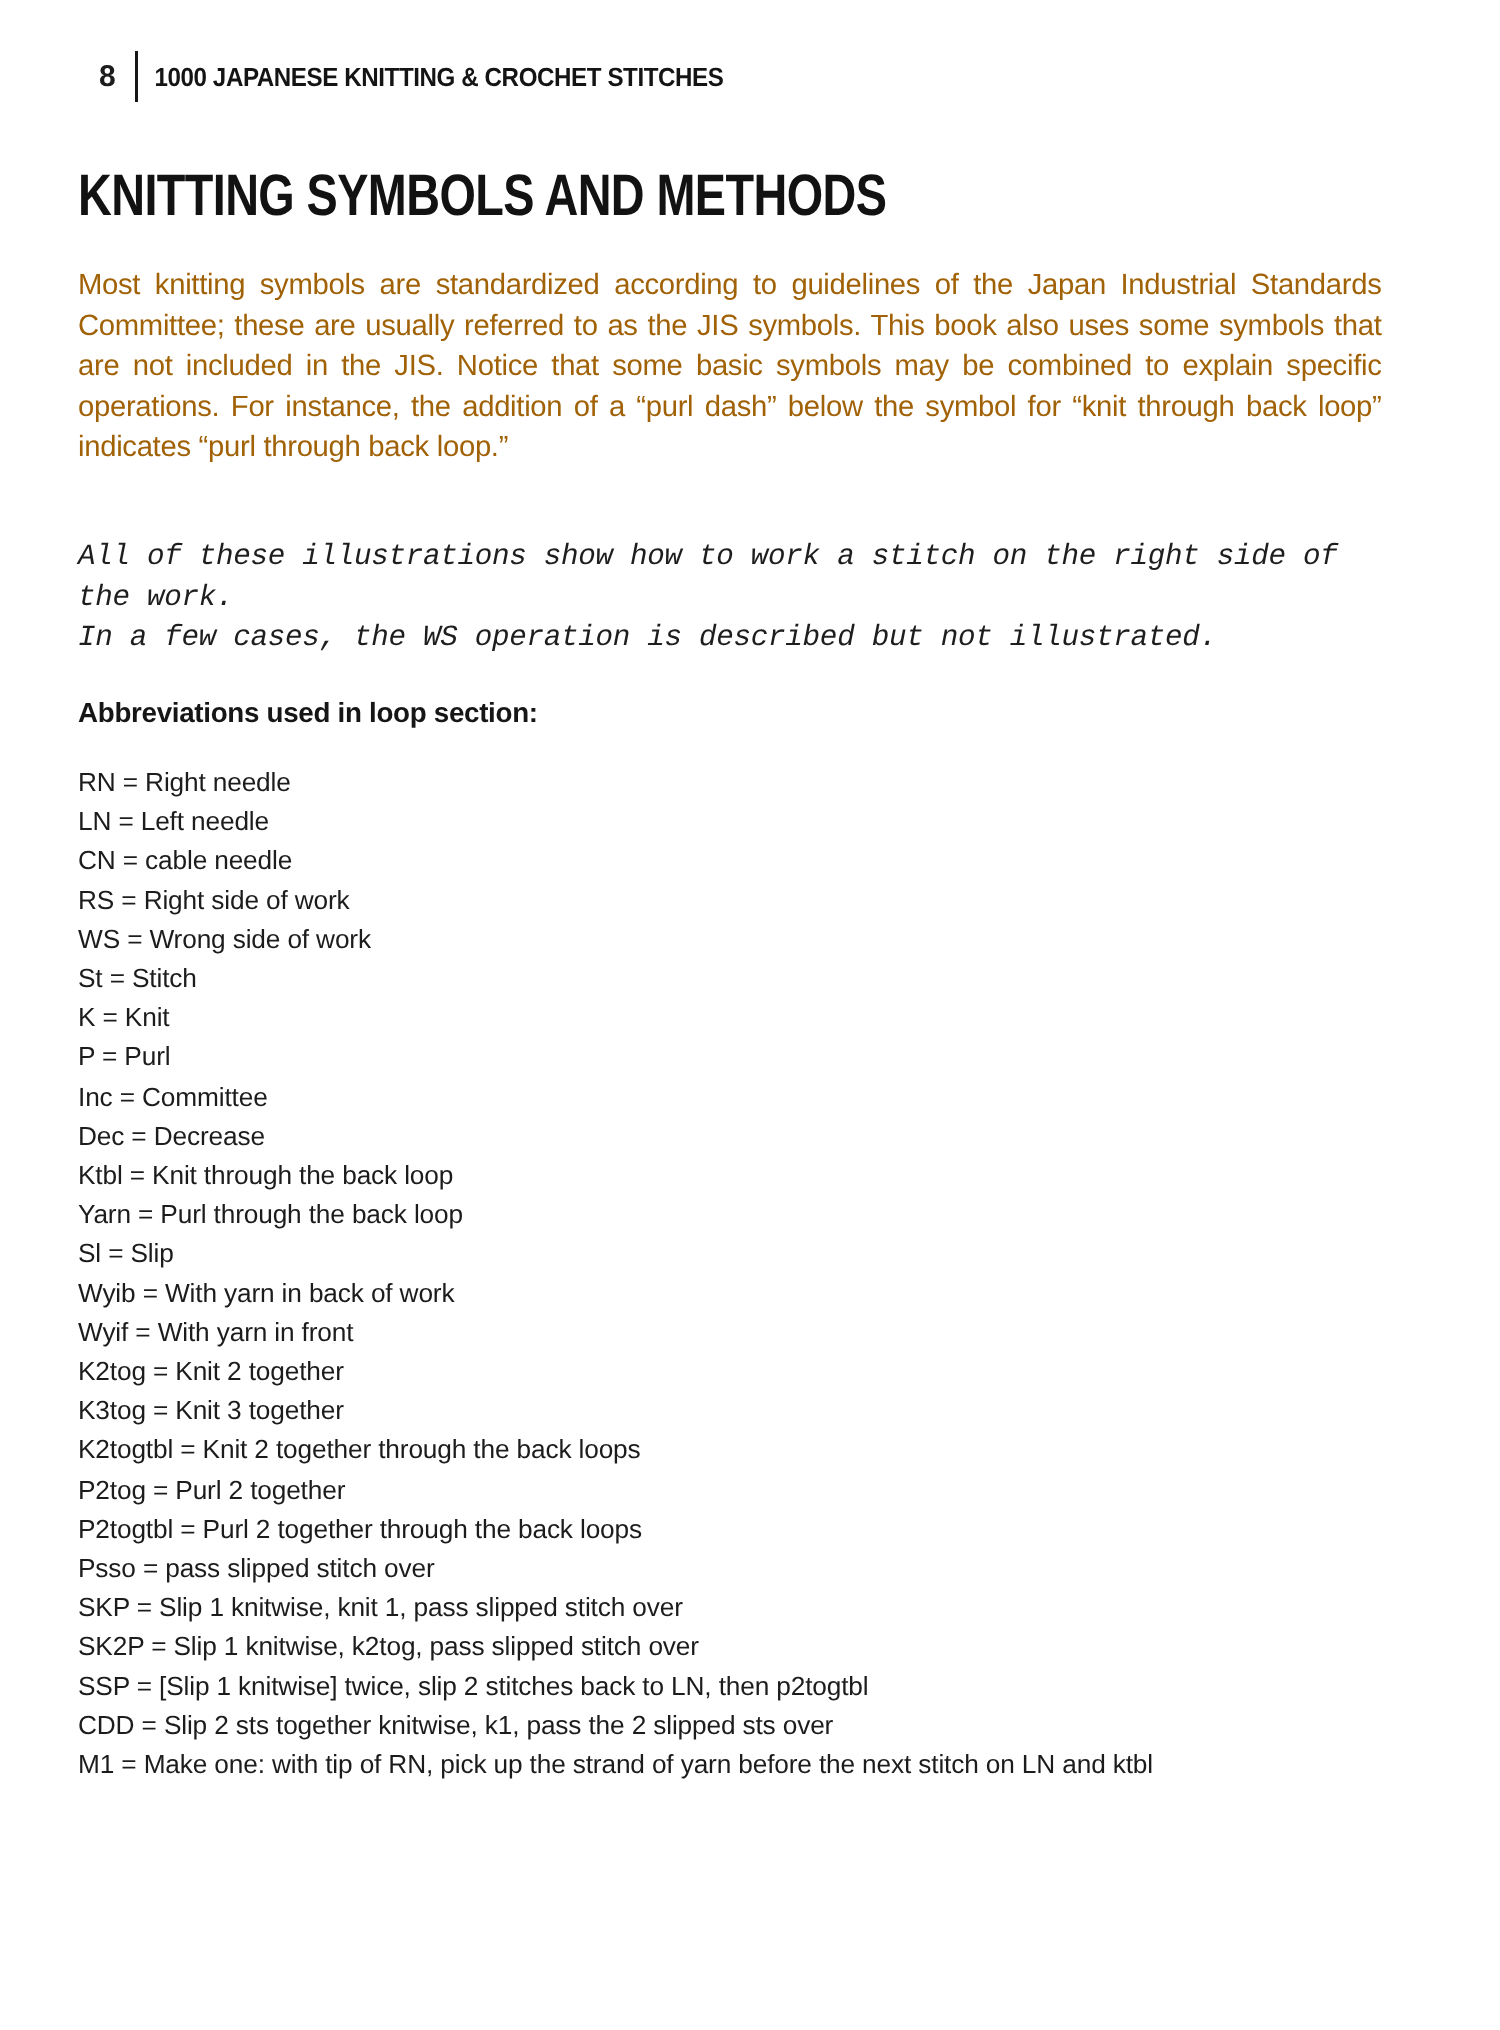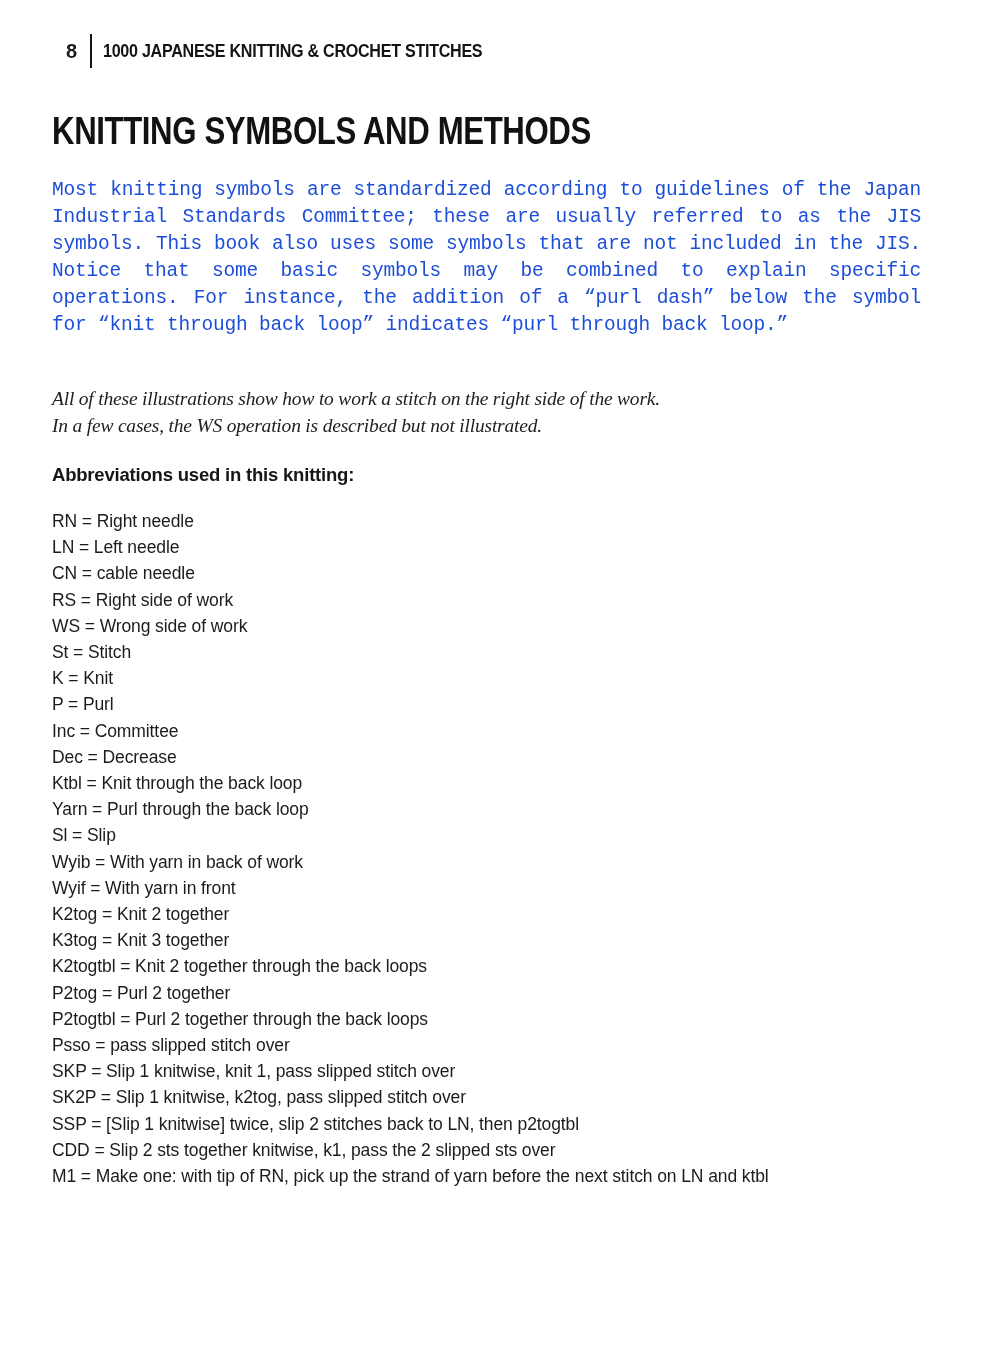--- a/index.html
+++ b/index.html
@@ -57,31 +57,31 @@
   h1.section-title .condense {
     display: inline-block;
     transform: scaleX(0.80);
     transform-origin: left center;
     letter-spacing: -0.5px;
   }
   
   .intro {
     margin: 27px 0 0 0;
     width: 869px;
-    font-family: Liberation Mono, monospace;
+    font-family: Liberation Sans, sans-serif;
     font-size: 19.5px;
     line-height: 27px;
     text-align: justify;
-    color: #1d4ed8;
+    color: #a16207;
     letter-spacing: -0.2px;
   }
   
   .note {
     margin-top: 46px;
-    font-family: Liberation Serif, serif;
+    font-family: Liberation Mono, monospace;
     font-style: italic;
     font-size: 19.5px;
     line-height: 27px;
     color: #1e1e1e;
     letter-spacing: -0.2px;
   }
   
   .abbr-heading {
     margin-top: 25px;
     font-size: 18.5px;
@@ -115,21 +115,21 @@
     <span class="condense">KNITTING SYMBOLS AND METHODS</span>
   </h1>
 
   <p class="intro">Most knitting symbols are standardized according to guidelines of the Japan Industrial Standards Committee; these are usually referred to as the JIS symbols. This book also uses some symbols that are not included in the JIS. Notice that some basic symbols may be combined to explain specific operations. For instance, the addition of a “purl dash” below the symbol for “knit through back loop” indicates “purl through back loop.”</p>
 
   <div class="note">
     <div>All of these illustrations show how to work a stitch on the right side of the work.</div>
     <div>In a few cases, the WS operation is described but not illustrated.</div>
   </div>
 
-  <div class="abbr-heading">Abbreviations used in this knitting:</div>
+  <div class="abbr-heading">Abbreviations used in loop section:</div>
 
   <div class="abbr-list">
       <div class="abbr-item">RN = Right needle</div>
       <div class="abbr-item">LN = Left needle</div>
       <div class="abbr-item">CN = cable needle</div>
       <div class="abbr-item">RS = Right side of work</div>
       <div class="abbr-item">WS = Wrong side of work</div>
       <div class="abbr-item">St = Stitch</div>
       <div class="abbr-item">K = Knit</div>
       <div class="abbr-item">P = Purl</div>

